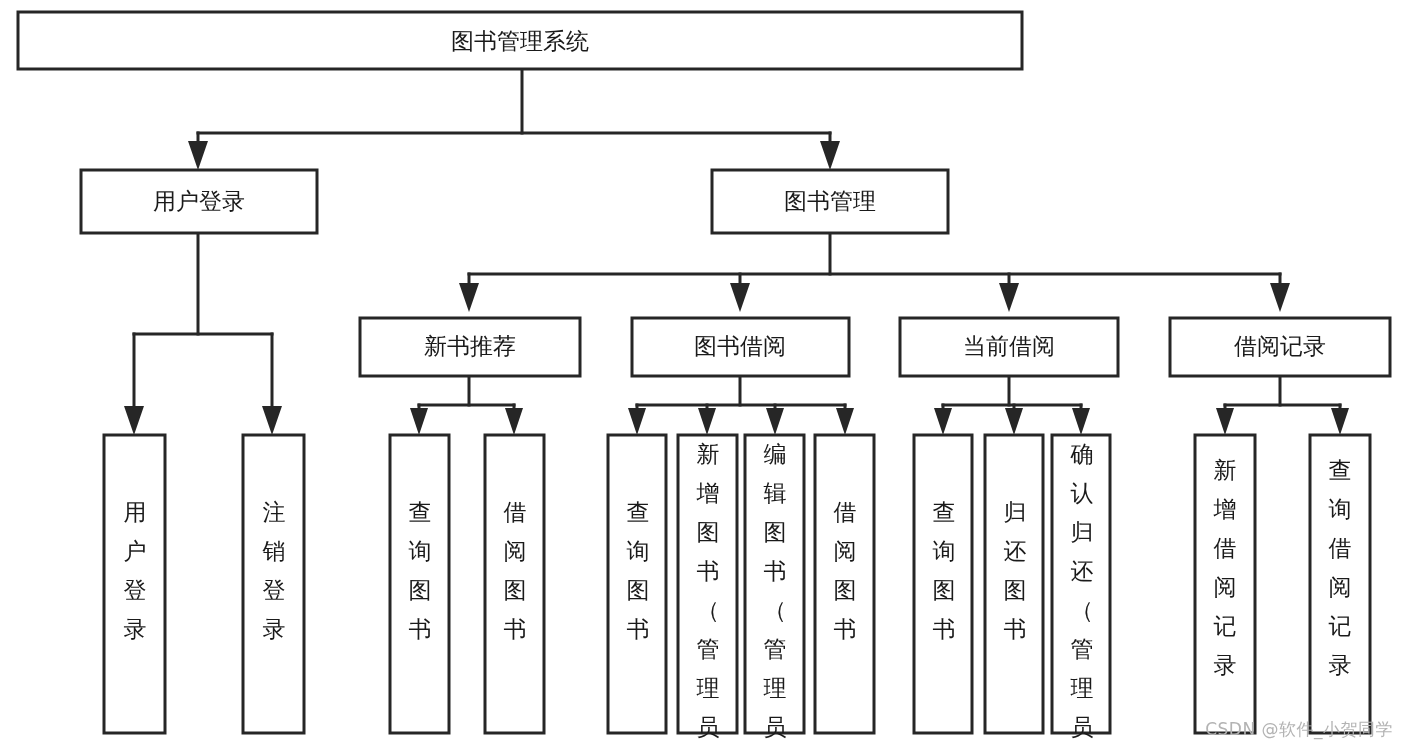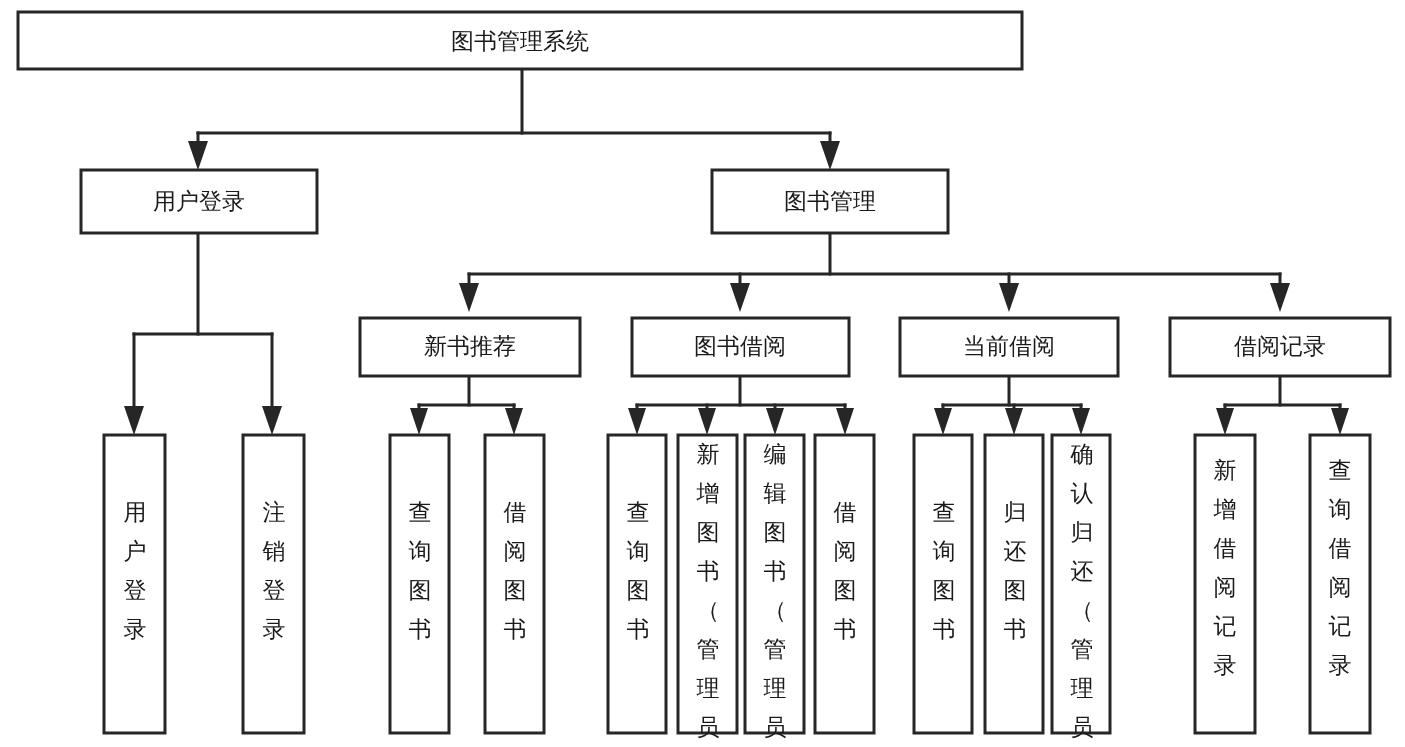--- a/index.html
+++ b/index.html
@@ -244,13 +244,14 @@
       <text class="node-label-v vtext" x="1225"><tspan x="1225" y="478">新</tspan><tspan x="1225" y="517">增</tspan><tspan x="1225" y="556">借</tspan><tspan x="1225" y="595">阅</tspan><tspan x="1225" y="634">记</tspan><tspan x="1225" y="673">录</tspan></text>
     </g>
 
     <g>
       <rect class="node-rect" x="1310" y="435" width="60" height="298"></rect>
       <text class="node-label-v vtext" x="1340"><tspan x="1340" y="478">查</tspan><tspan x="1340" y="517">询</tspan><tspan x="1340" y="556">借</tspan><tspan x="1340" y="595">阅</tspan><tspan x="1340" y="634">记</tspan><tspan x="1340" y="673">录</tspan></text>
     </g>
 
   </svg>
 
+  <div class="watermark">CSDN @软件_小贺同学</div>
 </div>
 
 </body></html>

